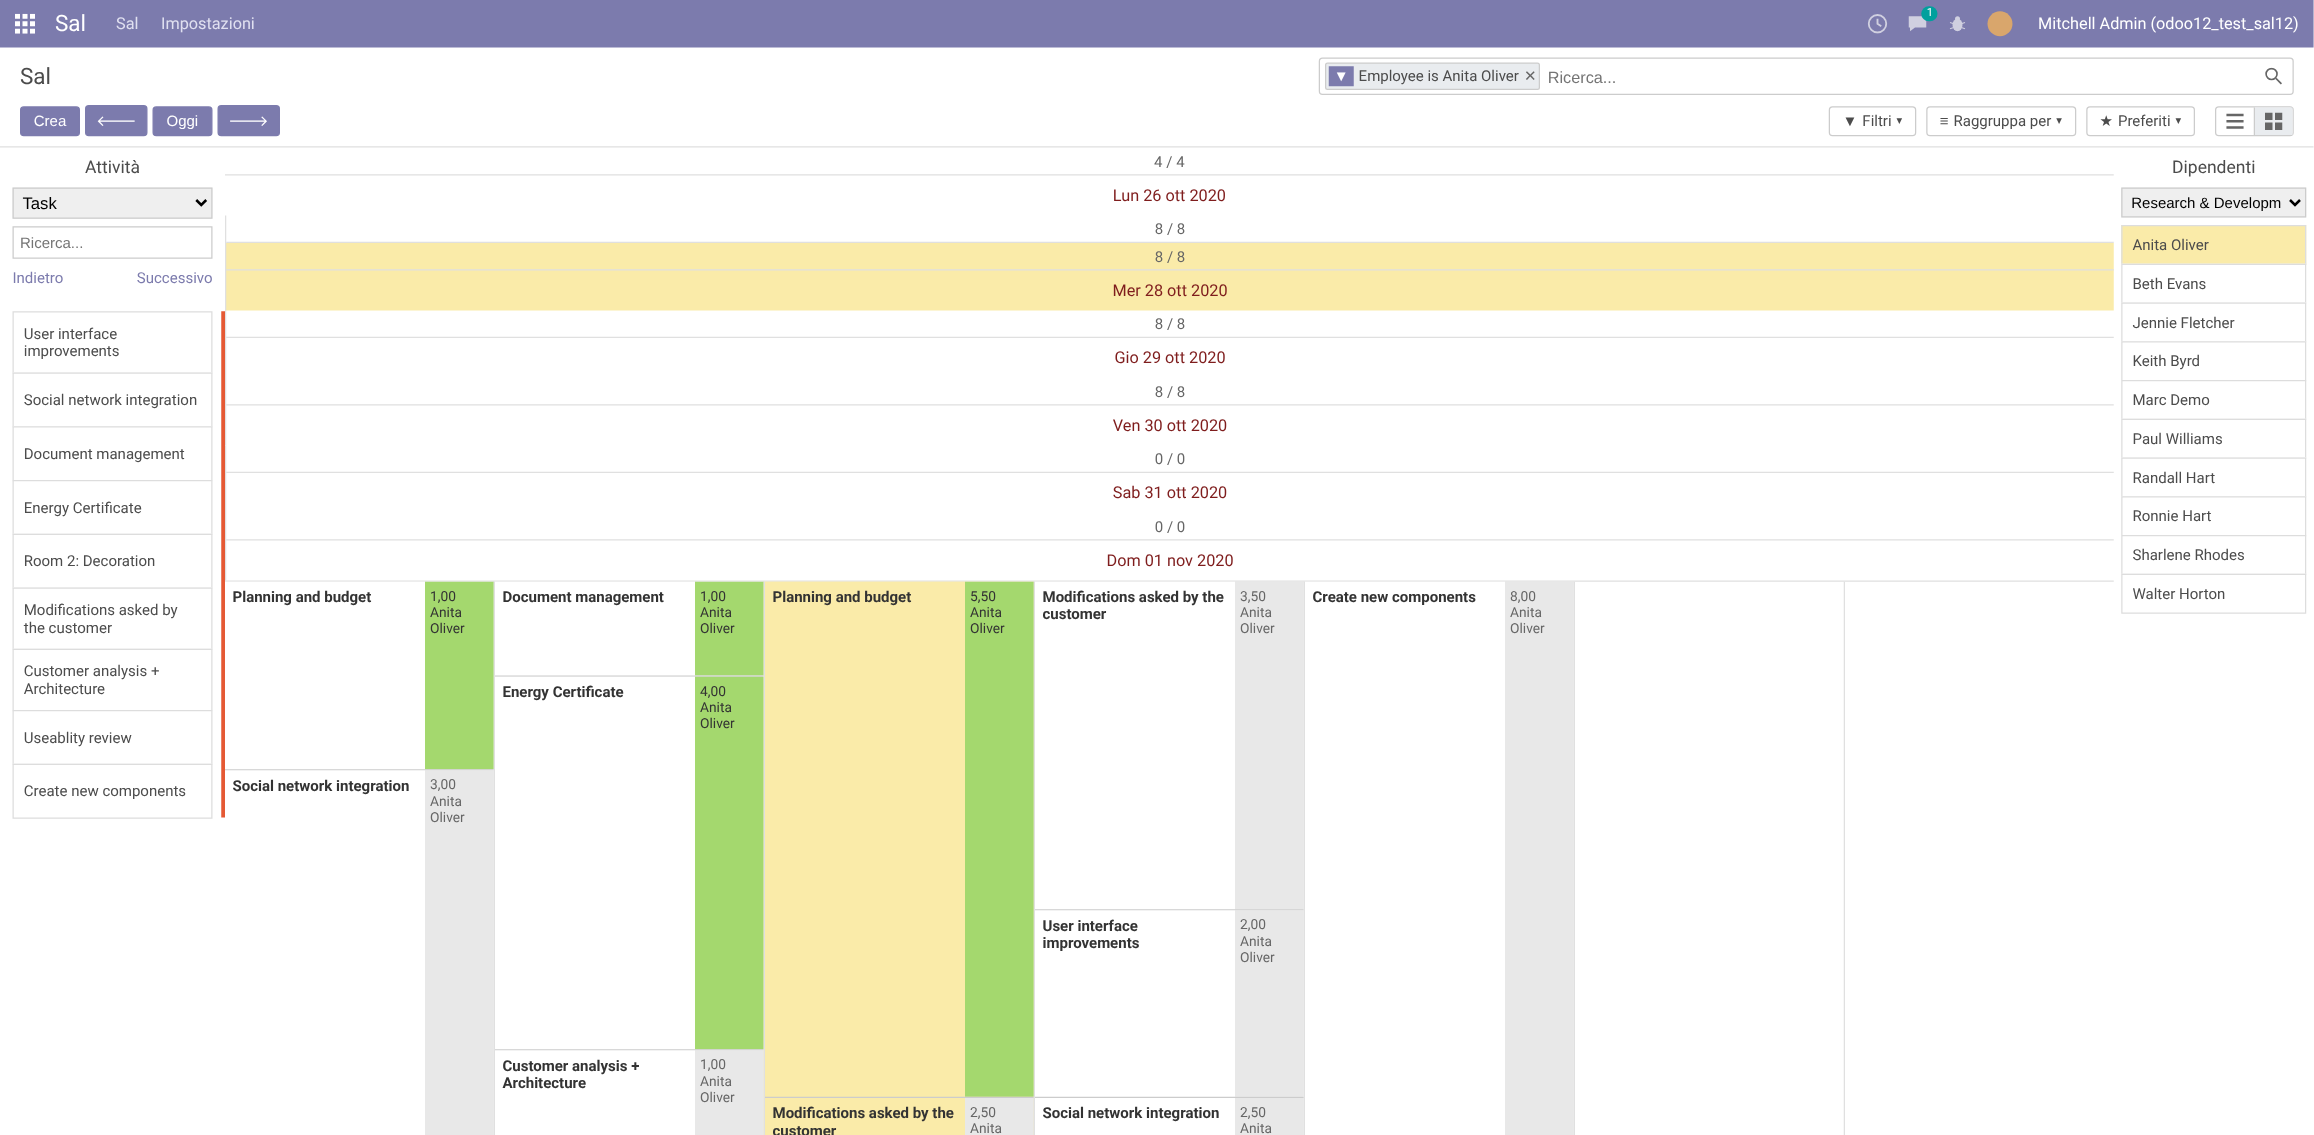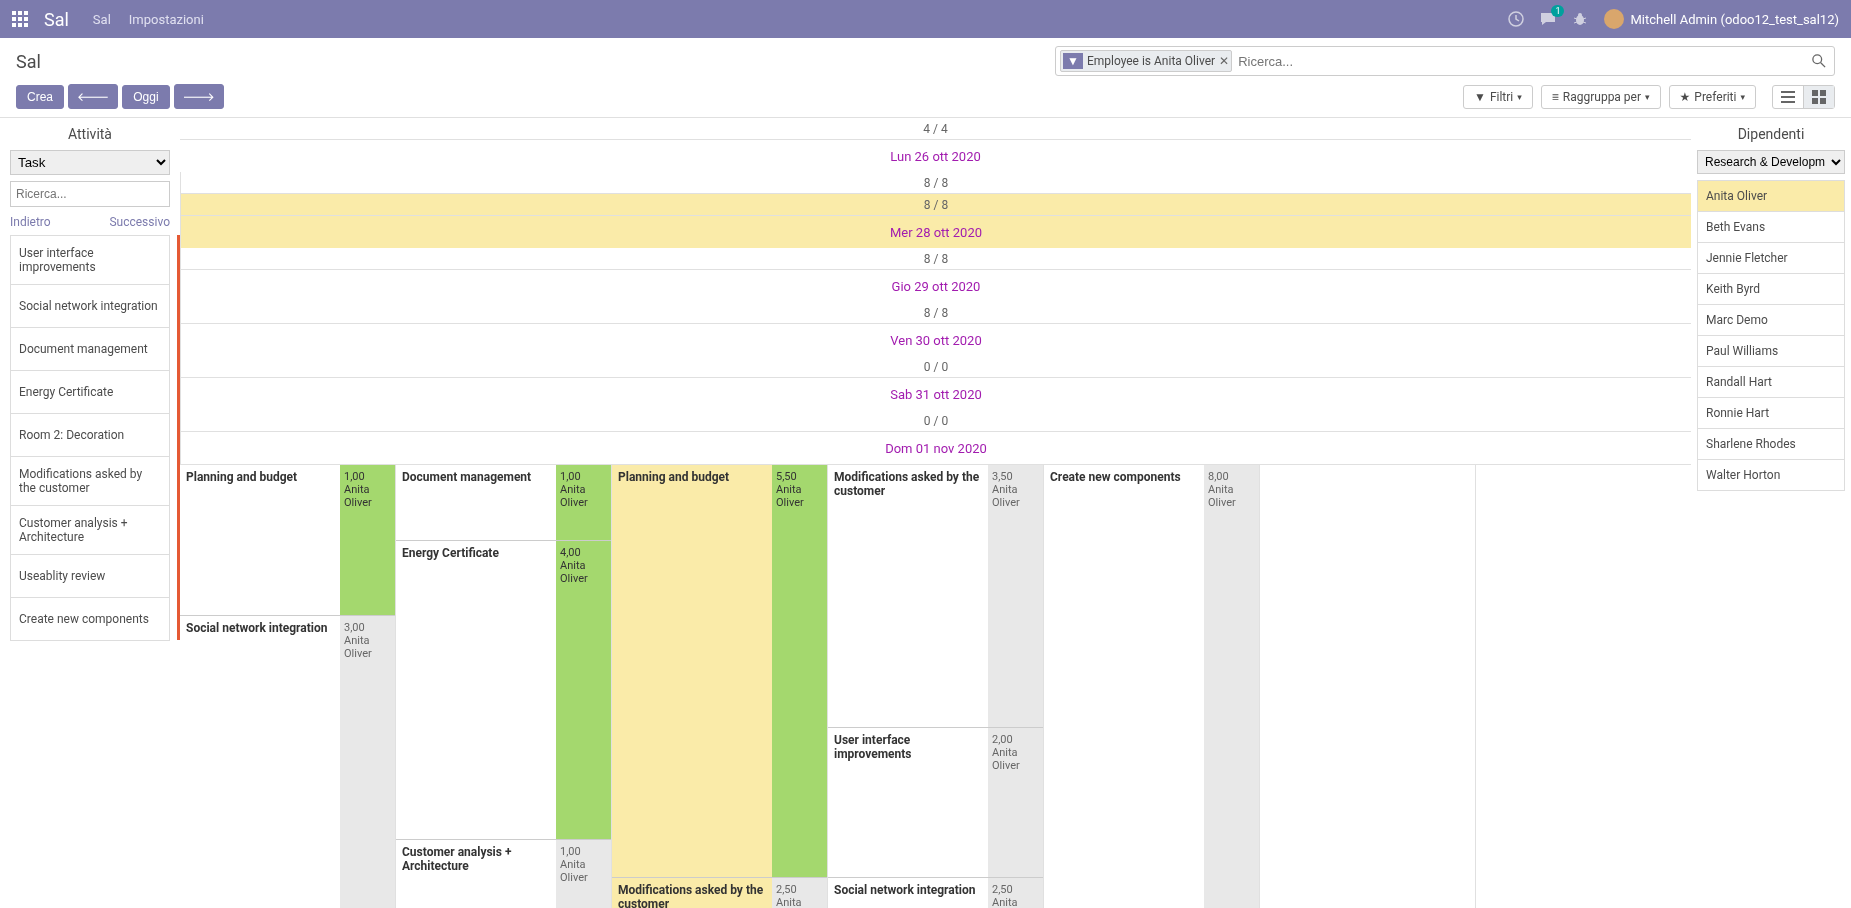--- a/index.html
+++ b/index.html
@@ -7,21 +7,21 @@
 
 
 .navbar { background: #7C7BAD; height: 38px; display: flex; align-items: center; padding: 0 12px; color: #fff; }
 .navbar .apps-icon { width: 16px; height: 16px; margin-right: 16px; cursor: pointer; }
 .navbar .brand { font-size: 18px; font-weight: 400; margin-right: 24px; }
 .navbar .menu-item { color: #e0e0f0; margin-right: 18px; cursor: pointer; font-size: 13px; }
 .navbar .right { margin-left: auto; display: flex; align-items: center; gap: 16px; }
 .navbar .icon-btn { cursor: pointer; color: #d0d0e0; position: relative; }
 .navbar .badge { position: absolute; top: -6px; right: -8px; background: #00a09d; color: #fff; border-radius: 8px; font-size: 9px; padding: 1px 4px; }
 .navbar .avatar { width: 20px; height: 20px; border-radius: 50%; background: #d9a66c; display: inline-block; }
-.navbar .user { display: flex; align-items: center; gap: 6px; cursor: pointer; font-size: 13px; }
+.navbar .user { display: flex; align-items: center; gap: 20px; cursor: pointer; font-size: 13px; }
 
 
 .control-panel { padding: 8px 16px; border-bottom: 1px solid #e0e0e0; }
 .cp-top { display: flex; align-items: center; margin-bottom: 8px; }
 .breadcrumb { font-size: 18px; color: #4c4c4c; }
 .search-wrap { margin-left: auto; flex: 0 0 780px; border: 1px solid #ccc; border-radius: 3px; display: flex; align-items: center; height: 30px; padding: 0 4px; }
 .search-tag { background: #e9ecef; border: 1px solid #ccc; border-radius: 2px; padding: 2px 2px; display: flex; align-items: center; font-size: 12px; margin-right: 4px; }
 .search-tag .tag-icon { background: #7c7bad; color: #fff; padding: 1px 4px; margin-right: 4px; }
 .search-tag .x { margin-left: 4px; cursor: pointer; color: #666; }
 .search-wrap input { border: none; outline: none; flex: 1; font-size: 13px; padding: 2px; }
@@ -39,33 +39,33 @@
 .view-switch .vbtn.active { background: #e9ecef; }
 
 
 .main { display: flex; height: calc(100vh - 38px - 74px); }
 
 
 .sidebar-left { width: 180px; padding: 8px 10px; }
 .sidebar-left h3, .sidebar-right h3 { font-size: 14px; font-weight: 400; text-align: center; margin-bottom: 8px; color: #4c4c4c; }
 .sidebar-left select { width: 100%; border: 1px solid #ccc; padding: 3px; margin-bottom: 6px; }
 .sidebar-left input.search { width: 100%; border: 1px solid #ccc; padding: 5px; margin-bottom: 8px; font-size: 12px; }
-.nav-links { display: flex; justify-content: space-between; margin-bottom: 6px; }
+.nav-links { display: flex; justify-content: space-between; margin-bottom: 20px; }
 .nav-links a { color: #7c7bad; font-size: 12px; cursor: pointer; }
 .task-list { display: flex; flex-direction: column; gap: 0; border-right: 3px solid #e55934; margin-right: -10px; padding-right: 7px; }
 .task-list .titem { border: 1px solid #ddd; padding: 10px 8px; font-size: 12px; cursor: move; margin-bottom: -1px; background: #fff; min-height: 44px; display: flex; align-items: center; }
 
 
 .calendar { flex: 1; overflow: auto; }
 .cal-header { display: flex; border-bottom: 1px solid #e0e0e0; flex-direction: column; }
 .cal-col { flex: 1; border-left: 1px solid #e0e0e0; }
 .cal-col:first-child { border-left: none; }
 .cal-col.today { background: #FAEBA9; }
 .cal-hours { height: 22px; display: flex; align-items: center; justify-content: center; font-size: 12px; color: #666; border-bottom: 1px solid #e0e0e0; }
-.cal-date { height: 32px; display: flex; align-items: center; justify-content: center; font-size: 13px; color: #a21caf; }
+.cal-date { height: 32px; display: flex; align-items: center; justify-content: center; font-size: 13px; color: #7f1d1d; }
 .cal-body { display: flex; min-height: 600px; }
 .cal-body .cal-col { display: flex; flex-direction: column; padding: 0; position: relative; }
 .cal-body .cal-col::after { content: ""; position: absolute; left: 0; right: 0; bottom: 0; border-bottom: 1px solid #c44; }
 .cal-body .cal-col.noline::after { display: none; }
 .event { display: flex; border-top: 1px solid #ccc; font-size: 12px; }
 .event:first-child { border-top: none; }
 .event .e-label { flex: 1; padding: 5px 6px; background: #fff; font-weight: bold; color: #333; }
 .event .e-meta { width: 55px; padding: 5px 4px; font-size: 11px; color: #666; background: #e8e8e8; }
 .event.green .e-meta { background: #A4D86E; color: #333; }
 .cal-body .cal-col.today .event .e-label { background: #FAEBA9; }

